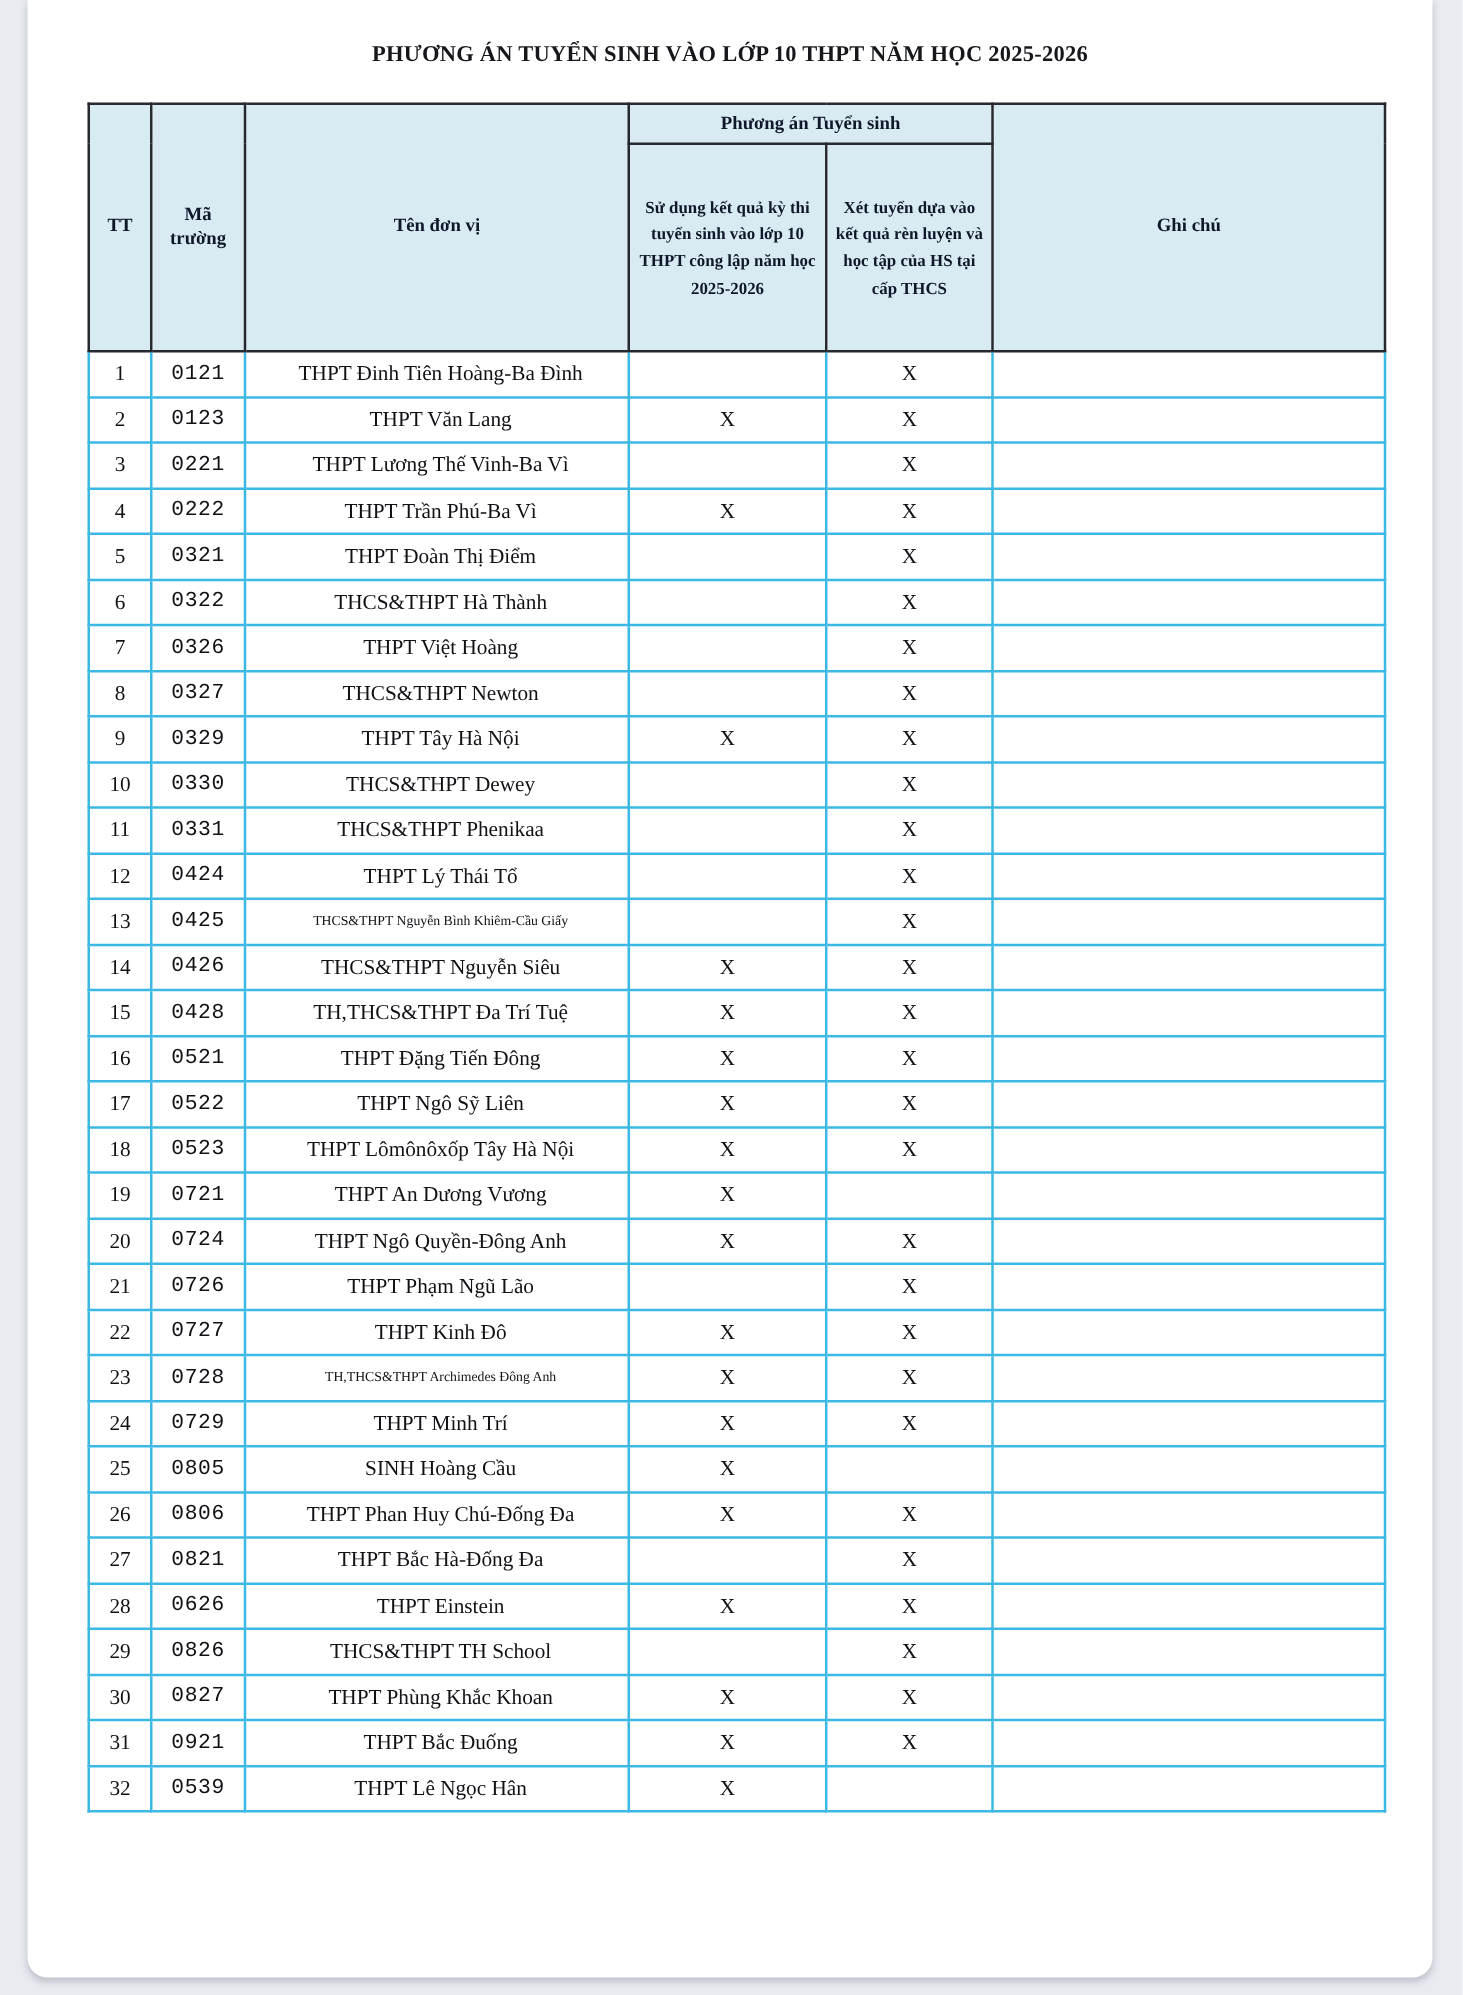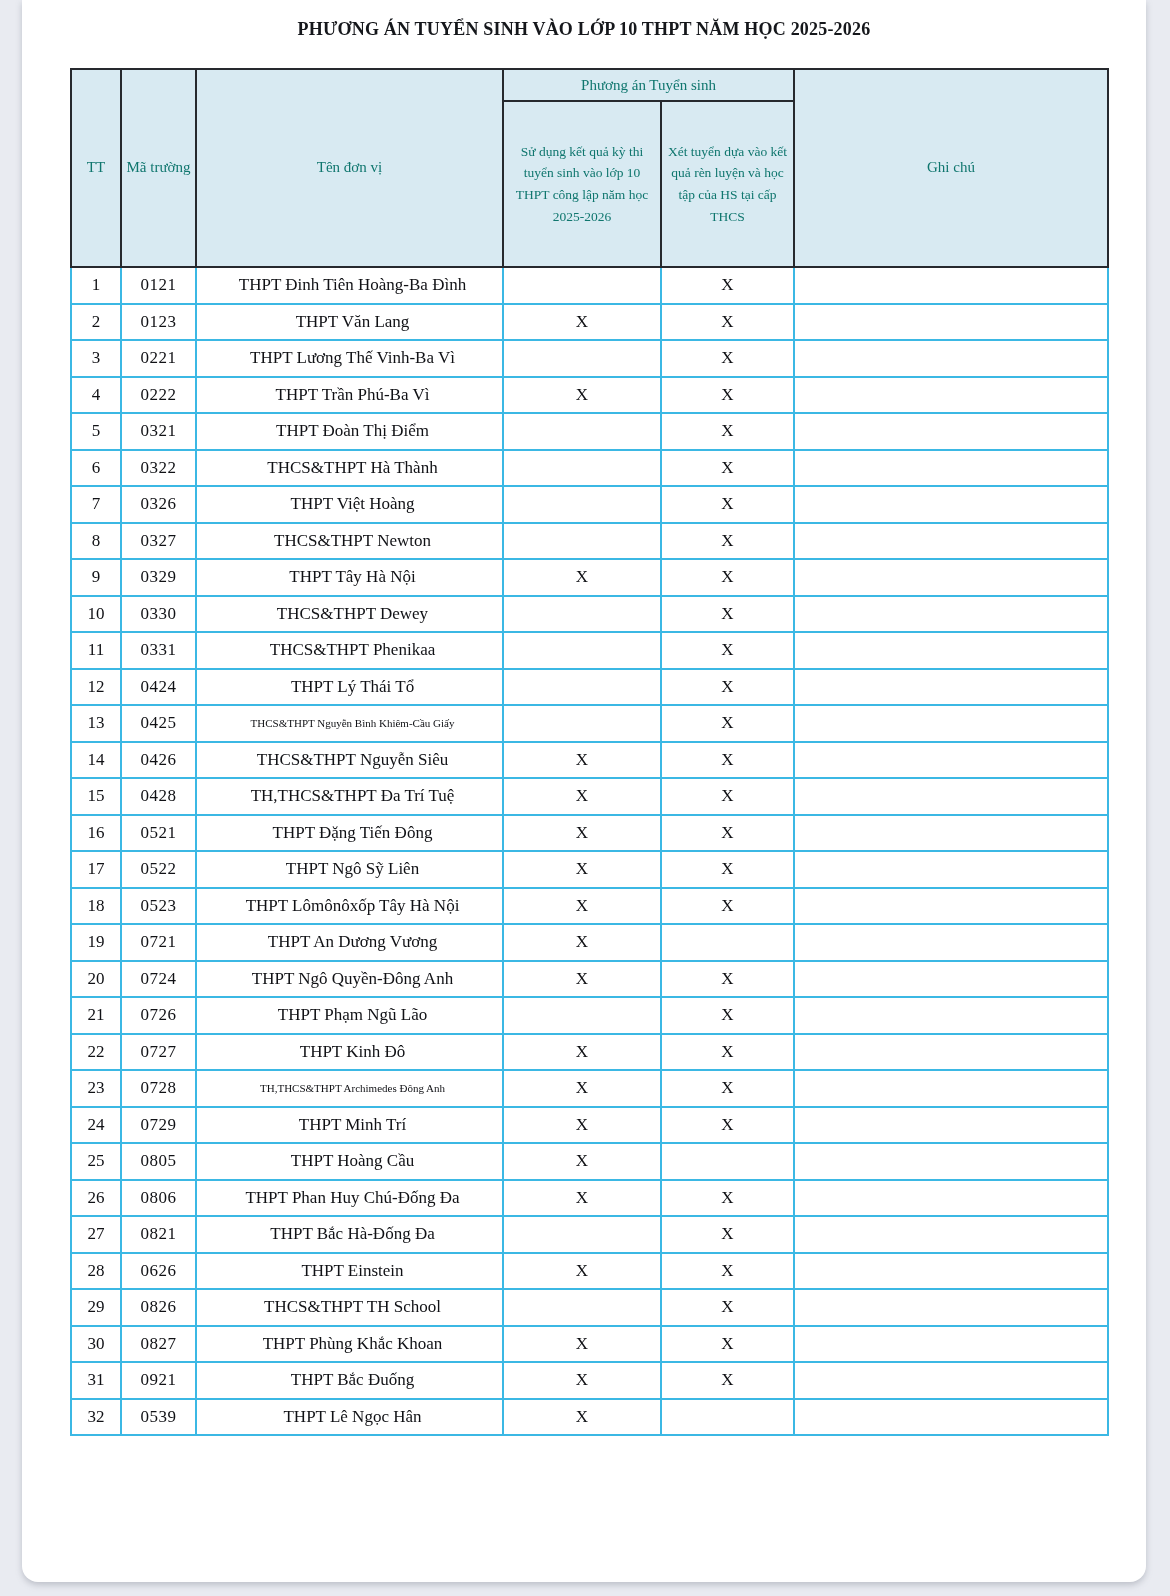--- a/index.html
+++ b/index.html
@@ -14,43 +14,43 @@
     position: relative;
     margin-left: 22px;
     width: 1124px;
     height: 1582px;
     background: #ffffff;
     border-radius: 0 0 16px 16px;
     box-shadow: 0 3px 6px rgba(110,115,130,.35);
     overflow: hidden;
   }
   .titles {
-    padding-top: 16px;
+    padding-top: 30px;
     text-align: center;
     font-weight: bold;
     font-size: 18px;
     line-height: 26px;
     color: #15171b;
     letter-spacing: 0.2px;
   }
   table.doc-table {
     border-collapse: collapse;
     table-layout: fixed;
     margin: 26px 0 0 48px;
     width: 1037px;
   }
   .doc-table th, .doc-table td {
     border: 2px solid #3bb8e4;
     overflow: hidden;
   }
   .doc-table thead th {
     border: 2px solid #26292e;
     background: #d8eaf2;
-    color: #0f766e;
-    font-weight: normal;
+    color: #0f172a;
+    font-weight: bold;
     text-align: center;
     vertical-align: middle;
     padding: 2px 4px;
   }
   th.th-main { font-size: 15px; line-height: 1.3; }
   th.th-span { height: 32px; font-size: 15px; }
   th.th-sub {
     font-weight: normal;
     font-size: 13.5px;
     line-height: 1.6;
@@ -59,21 +59,21 @@
   }
   .doc-table tbody td {
     height: 36.5px;
     font-size: 17px;
     color: #101115;
     vertical-align: middle;
     background: #ffffff;
     white-space: nowrap;
   }
   td.col-tt   { text-align: center; font-size: 14px; }
-  td.col-code { text-align: center; font-size: 17px; letter-spacing: .5px; }
+  td.col-code { text-align: center; font-size: 17px; letter-spacing: .5px; font-family: Liberation Mono, monospace; }
   td.col-name { text-align: center; padding-left: 7px; }
   td.col-name.small { font-size: 11px; }
   td.col-mark { text-align: center; font-size: 16px; }
   td.col-note { }
 </style>
 </head>
 <body>
 
 <div class="page">
 
@@ -292,21 +292,21 @@
           <td class="col-tt">24</td>
           <td class="col-code">0729</td>
           <td class="col-name">THPT Minh Trí</td>
           <td class="col-mark">X</td>
           <td class="col-mark">X</td>
           <td class="col-note"></td>
         </tr>
         <tr>
           <td class="col-tt">25</td>
           <td class="col-code">0805</td>
-          <td class="col-name">THPT Hoàng Cầu</td>
+          <td class="col-name">SINH Hoàng Cầu</td>
           <td class="col-mark">X</td>
           <td class="col-mark"></td>
           <td class="col-note"></td>
         </tr>
         <tr>
           <td class="col-tt">26</td>
           <td class="col-code">0806</td>
           <td class="col-name">THPT Phan Huy Chú-Đống Đa</td>
           <td class="col-mark">X</td>
           <td class="col-mark">X</td>

